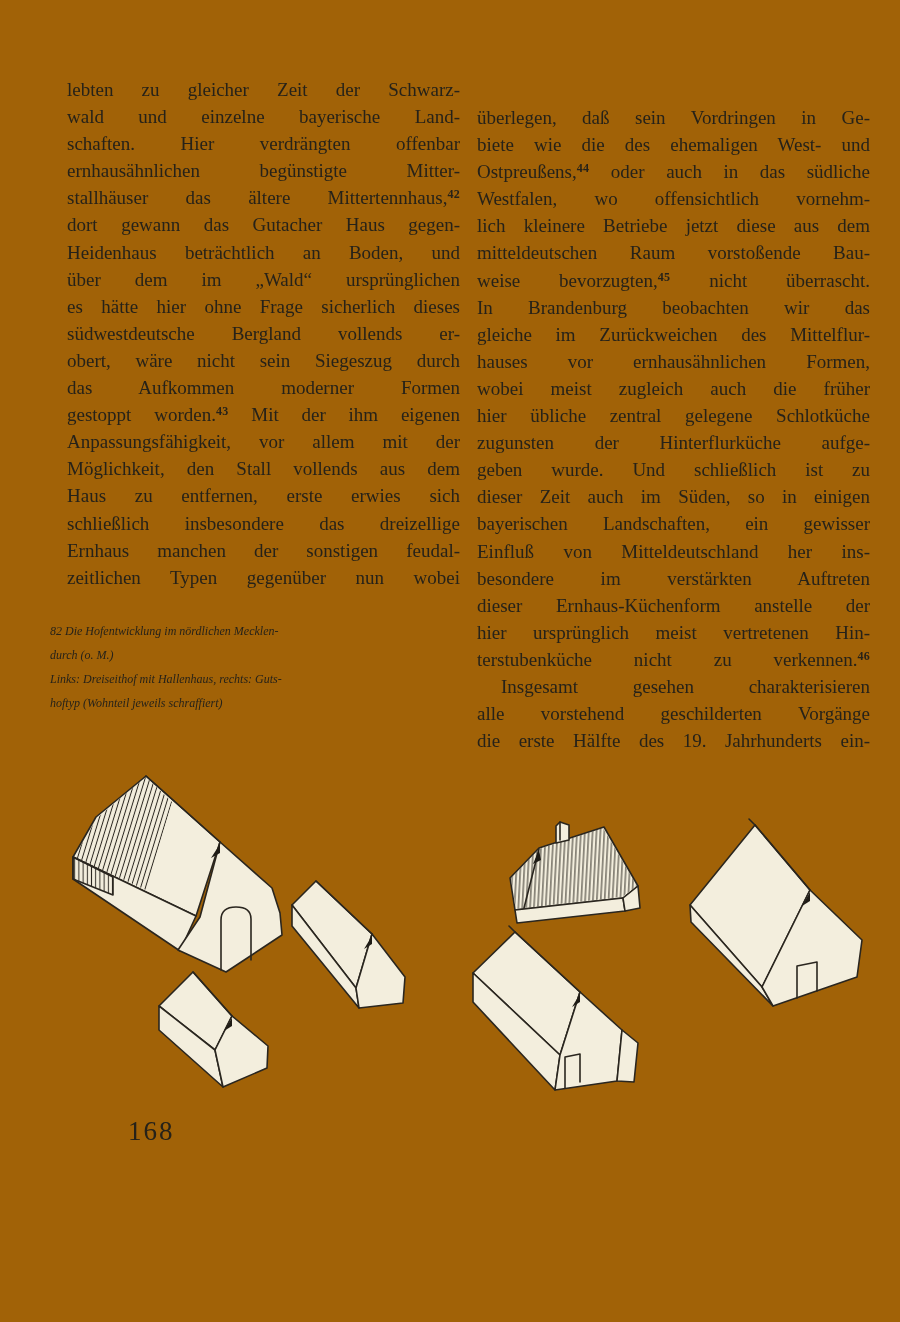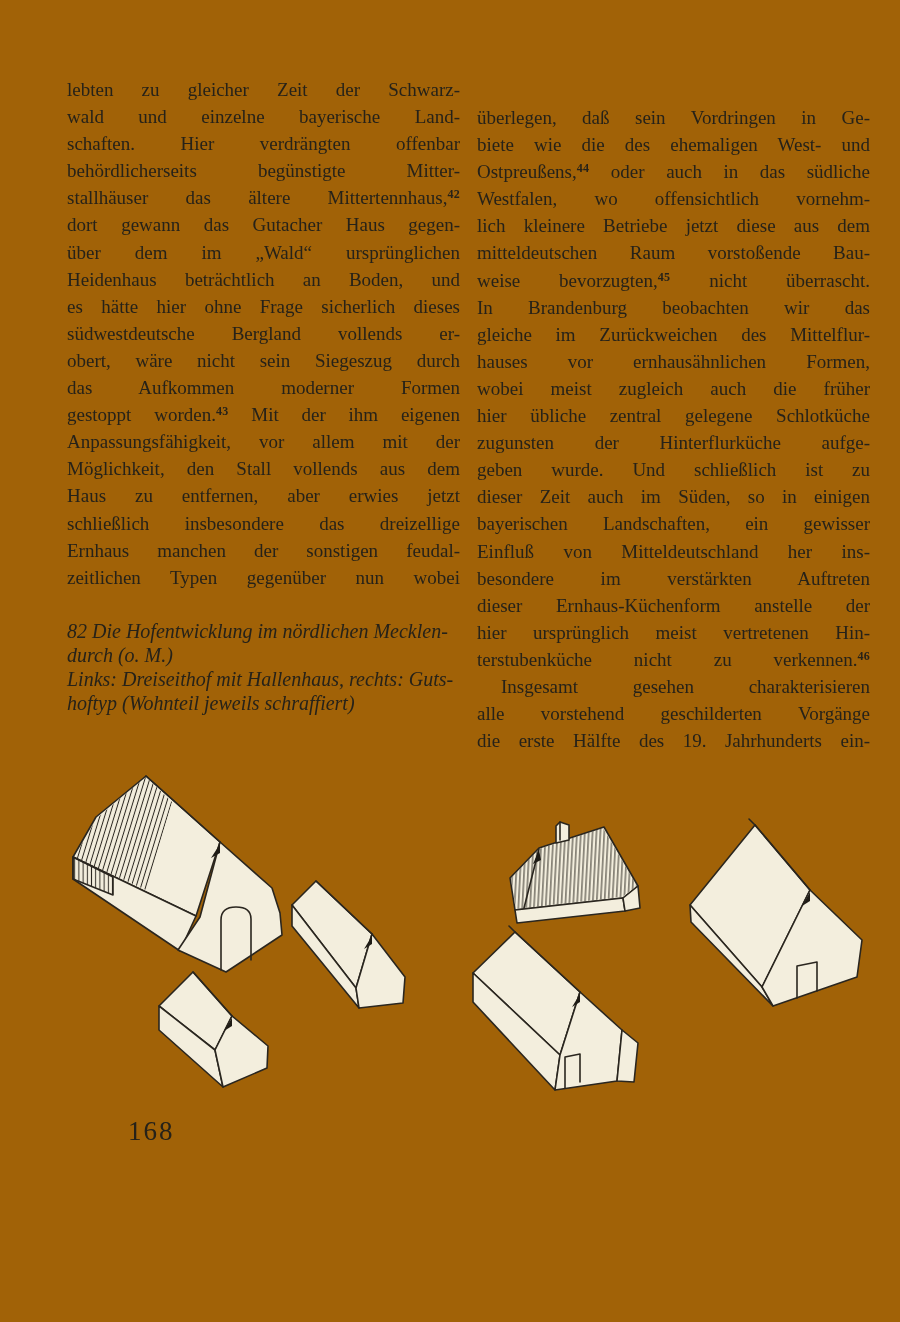--- a/index.html
+++ b/index.html
@@ -8,50 +8,50 @@
     background:#a16207;overflow:hidden;
     font-family:"Liberation Serif","DejaVu Serif",serif;
     color:#262219;
   }
   .col{position:absolute;top:76px;width:393px;font-size:19px;line-height:27.1px;}
   .col-left{left:67px;}
   .col-right{left:477px;margin-top:28px;}
   .tl{text-align:justify;text-align-last:justify;}
   .tl.indent{text-indent:24px;}
   sup{font-size:12px;line-height:0;vertical-align:6px;letter-spacing:.3px;font-weight:600;}
-  .caption{position:absolute;left:67px;top:620px;width:402px;
-    font-size:20px;line-height:23.9px;font-style:italic;font-family:Liberation Serif, serif;}
+  .caption{position:absolute;left:50px;top:620px;width:402px;
+    font-size:12px;line-height:23.9px;font-style:italic;font-family:Liberation Serif, serif;}
   .cl{text-align:left;}
   .pagenum{position:absolute;left:128px;top:1116px;font-size:27px;
     letter-spacing:2px;}
   .figure-svg{position:absolute;left:60px;top:750px;}
   .figure-svg *{vector-effect:non-scaling-stroke;}
 </style>
 </head>
 <body>
 
 <div class="page">
 
   <div class="col col-left">
       <div class="tl">lebten zu gleicher Zeit der Schwarz-</div>
       <div class="tl">wald und einzelne bayerische Land-</div>
       <div class="tl">schaften. Hier verdrängten offenbar</div>
-      <div class="tl">behördlicherseits begünstigte Mitter-</div>
+      <div class="tl">ernhausähnlichen begünstigte Mitter-</div>
       <div class="tl">stallhäuser das ältere Mittertennhaus,<sup>42</sup></div>
       <div class="tl">dort gewann das Gutacher Haus gegen-</div>
+      <div class="tl">Heidenhaus beträchtlich an Boden, und</div>
       <div class="tl">über dem im „Wald“ ursprünglichen</div>
-      <div class="tl">Heidenhaus beträchtlich an Boden, und</div>
       <div class="tl">es hätte hier ohne Frage sicherlich dieses</div>
       <div class="tl">südwestdeutsche Bergland vollends er-</div>
       <div class="tl">obert, wäre nicht sein Siegeszug durch</div>
       <div class="tl">das Aufkommen moderner Formen</div>
       <div class="tl">gestoppt worden.<sup>43</sup> Mit der ihm eigenen</div>
       <div class="tl">Anpassungsfähigkeit, vor allem mit der</div>
       <div class="tl">Möglichkeit, den Stall vollends aus dem</div>
-      <div class="tl">Haus zu entfernen, aber erwies jetzt</div>
+      <div class="tl">Haus zu entfernen, erste erwies sich</div>
       <div class="tl">schließlich insbesondere das dreizellige</div>
       <div class="tl">Ernhaus manchen der sonstigen feudal-</div>
       <div class="tl">zeitlichen Typen gegenüber nun wobei</div>
     </div>
   <div class="col col-right">
       <div class="tl">überlegen, daß sein Vordringen in Ge-</div>
       <div class="tl">biete wie die des ehemaligen West- und</div>
       <div class="tl">Ostpreußens,<sup>44</sup> oder auch in das südliche</div>
       <div class="tl">Westfalen, wo offensichtlich vornehm-</div>
       <div class="tl">lich kleinere Betriebe jetzt diese aus dem</div>

